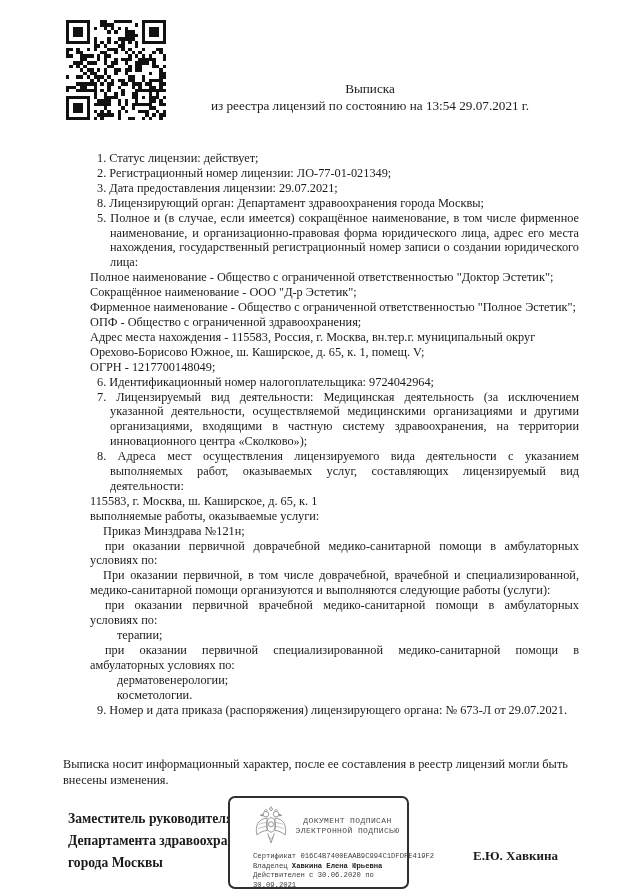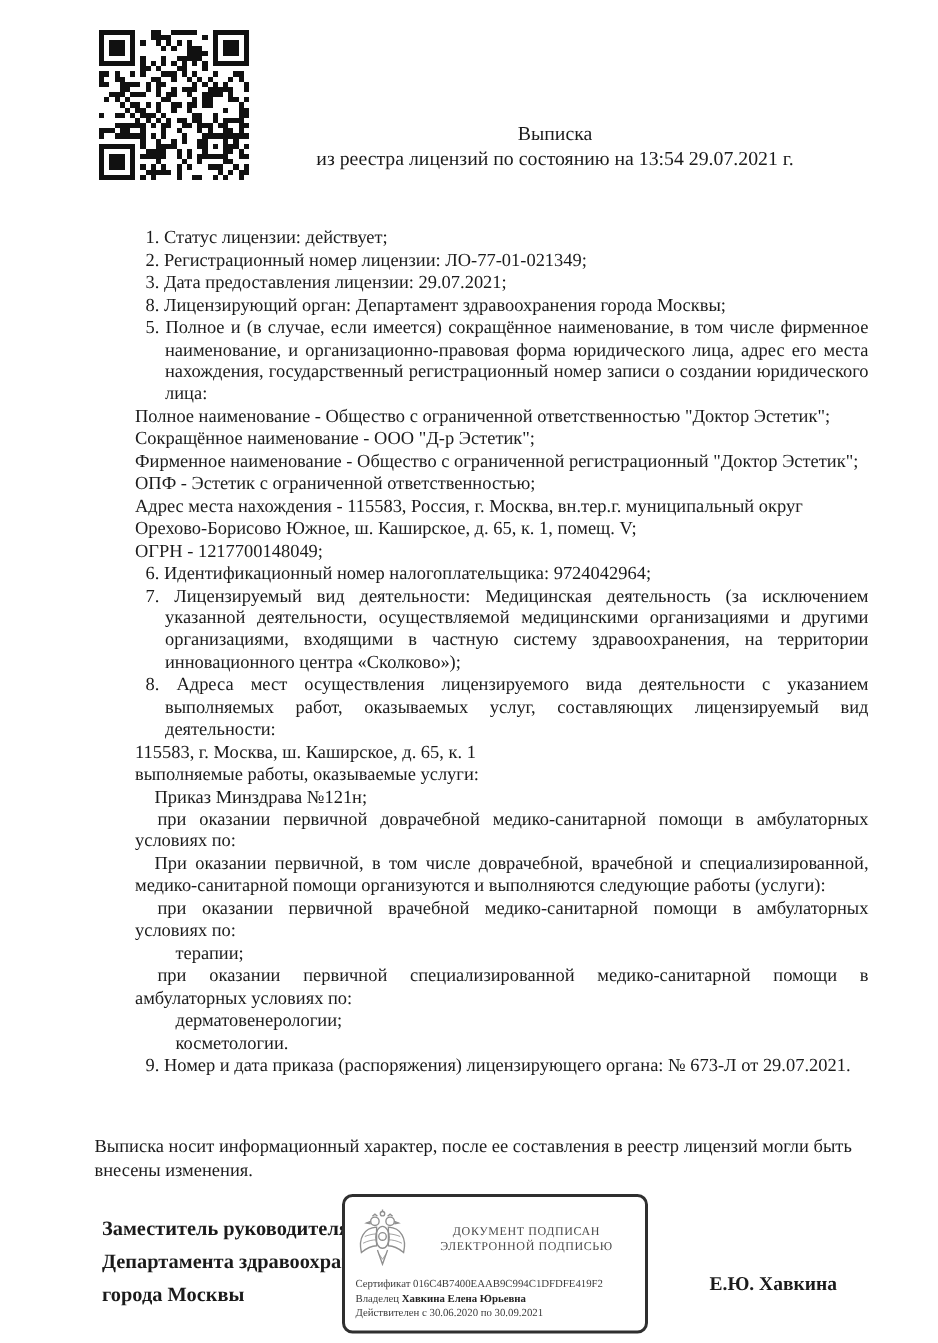--- a/index.html
+++ b/index.html
@@ -22,23 +22,23 @@
   .sub{padding-left:13px;}
   .subj{text-indent:13px;text-align:justify;}
   .subh{text-indent:15px;text-align:justify;}
   .leaf{padding-left:27px;}
   
   #footnote{left:63px;top:757px;width:529px;font-size:12.3px;line-height:15.5px;}
   
   #sigpos{left:68px;top:808px;width:300px;font-weight:bold;font-size:13.6px;line-height:22px;}
   #signame{left:473px;top:848px;font-weight:bold;font-size:13px;}
   
-  #stamp{left:228px;top:796px;width:204px;height:93px;background:#ffffff;
+  #stamp{left:228px;top:796px;width:181px;height:93px;background:#ffffff;
          border:2px solid #2f2f2f;border-radius:7px;box-sizing:border-box;
-         padding:5px 7px 4px 7px;font-family:Liberation Serif, serif;}
+         padding:5px 7px 4px 23px;font-family:Liberation Mono, monospace;}
   #stamp .row1{display:flex;align-items:center;gap:6px;height:46px;}
   #stamp .st-title{flex:1;text-align:center;font-size:8px;line-height:10.5px;
          color:#4a4a4a;letter-spacing:.4px;}
   #stamp .details{margin-top:3px;font-size:7.2px;line-height:9.6px;color:#3c3c3c;}
   #stamp .details b{color:#222;}
 </style>
 </head>
 <body>
 
 <svg id="qr" class="abs" viewBox="0 0 29 29" shape-rendering="crispEdges">
@@ -448,22 +448,22 @@
 </div>
 
 <div id="docbody" class="abs">
     <div class="ln num">1. Статус лицензии: действует;</div>
     <div class="ln num">2. Регистрационный номер лицензии: ЛО-77-01-021349;</div>
     <div class="ln num">3. Дата предоставления лицензии: 29.07.2021;</div>
     <div class="ln num">8. Лицензирующий орган: Департамент здравоохранения города Москвы;</div>
     <div class="ln num">5. Полное и (в случае, если имеется) сокращённое наименование, в том числе фирменное наименование, и организационно-правовая форма юридического лица, адрес его места нахождения, государственный регистрационный номер записи о создании юридического лица:</div>
     <div class="ln base">Полное наименование - Общество с ограниченной ответственностью "Доктор Эстетик";</div>
     <div class="ln base">Сокращённое наименование - ООО "Д-р Эстетик";</div>
-    <div class="ln base">Фирменное наименование - Общество с ограниченной регистрационный "Доктор Эстетик";</div>
-    <div class="ln base">ОПФ - Эстетик с ограниченной ответственностью;</div>
+    <div class="ln base">Фирменное наименование - Общество с ограниченной ответственностью "Полное Эстетик";</div>
+    <div class="ln base">ОПФ - Общество с ограниченной здравоохранения;</div>
     <div class="ln base">Адрес места нахождения - 115583, Россия, г. Москва, вн.тер.г. муниципальный округ Орехово-Борисово Южное, ш. Каширское, д. 65, к. 1, помещ. V;</div>
     <div class="ln base">ОГРН - 1217700148049;</div>
     <div class="ln num">6. Идентификационный номер налогоплательщика: 9724042964;</div>
     <div class="ln num">7. Лицензируемый вид деятельности: Медицинская деятельность (за исключением указанной деятельности, осуществляемой медицинскими организациями и другими организациями, входящими в частную систему здравоохранения, на территории инновационного центра «Сколково»);</div>
     <div class="ln num">8. Адреса мест осуществления лицензируемого вида деятельности с указанием выполняемых работ, оказываемых услуг, составляющих лицензируемый вид деятельности:</div>
     <div class="ln base">115583, г. Москва, ш. Каширское, д. 65, к. 1</div>
     <div class="ln base">выполняемые работы, оказываемые услуги:</div>
     <div class="ln sub">Приказ Минздрава №121н;</div>
     <div class="ln subh">при оказании первичной доврачебной медико-санитарной помощи в амбулаторных условиях по:</div>
     <div class="ln subj">При оказании первичной, в том числе доврачебной, врачебной и специализированной, медико-санитарной помощи организуются и выполняются следующие работы (услуги):</div>

